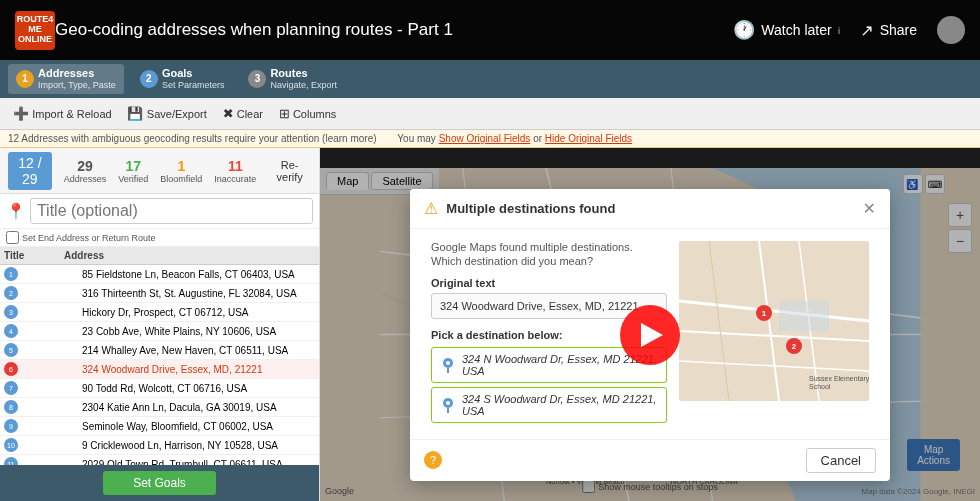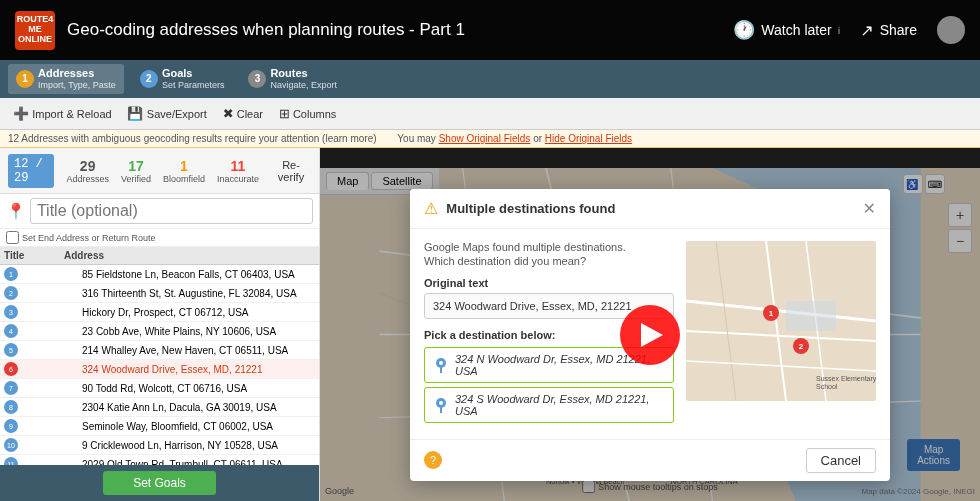--- a/index.html
+++ b/index.html
@@ -12,21 +12,21 @@
       z-index: 10;
       display: flex; align-items: center; padding: 0 15px;
     }
 
     .channel-logo {
       width: 40px; height: 39px;
       background: #d4380d;
       border-radius: 4px;
       display: flex; align-items: center; justify-content: center;
       color: white; font-size: 9px; font-weight: bold; text-align: center;
-      margin-right: 12px; flex-shrink: 0;
+      flex-shrink: 0;
       line-height: 1.1;
     }
 
     .video-title {
       color: white; font-size: 17px; font-weight: 500;
       flex: 1;
     }
 
     .top-controls {
       display: flex; align-items: center; gap: 20px;
@@ -115,21 +115,21 @@
     .alert-link { color: #d4380d; cursor: pointer; text-decoration: underline; }
 
     
     .stats-bar {
       background: #f5f5f5; border-bottom: 1px solid #ddd;
       display: flex; align-items: center; padding: 4px 8px; gap: 12px; height: 46px;
     }
 
     .date-badge {
       background: #5b9bd5; color: white; border-radius: 3px;
-      padding: 3px 6px; font-size: 12px; text-align: left; font-family: Liberation Mono, monospace;
+      padding: 3px 6px; font-size: 14px; text-align: center;
     }
 
     .stat-item {
       display: flex; flex-direction: column; align-items: center;
       font-size: 9px; color: #555; cursor: pointer;
     }
 
     .stat-num { font-size: 14px; font-weight: bold; }
     .stat-num.green { color: #4caf50; }
     .stat-num.orange { color: #ff9800; }
@@ -269,21 +269,21 @@
     }
 
     .dialog-title { font-size: 13px; font-weight: bold; color: #333; }
 
     .dialog-close {
       cursor: pointer; font-size: 16px; color: #888;
       background: none; border: none;
     }
 
     .dialog-body {
-      padding: 12px 14px;
+      padding: 12px 21px;
       display: flex; gap: 12px;
     }
 
     .dialog-left { flex: 1; }
 
     .dialog-desc { font-size: 11px; color: #555; margin-bottom: 10px; }
 
     .original-text-label { font-size: 11px; font-weight: bold; color: #333; margin-bottom: 4px; }
 
     .original-text-box {

